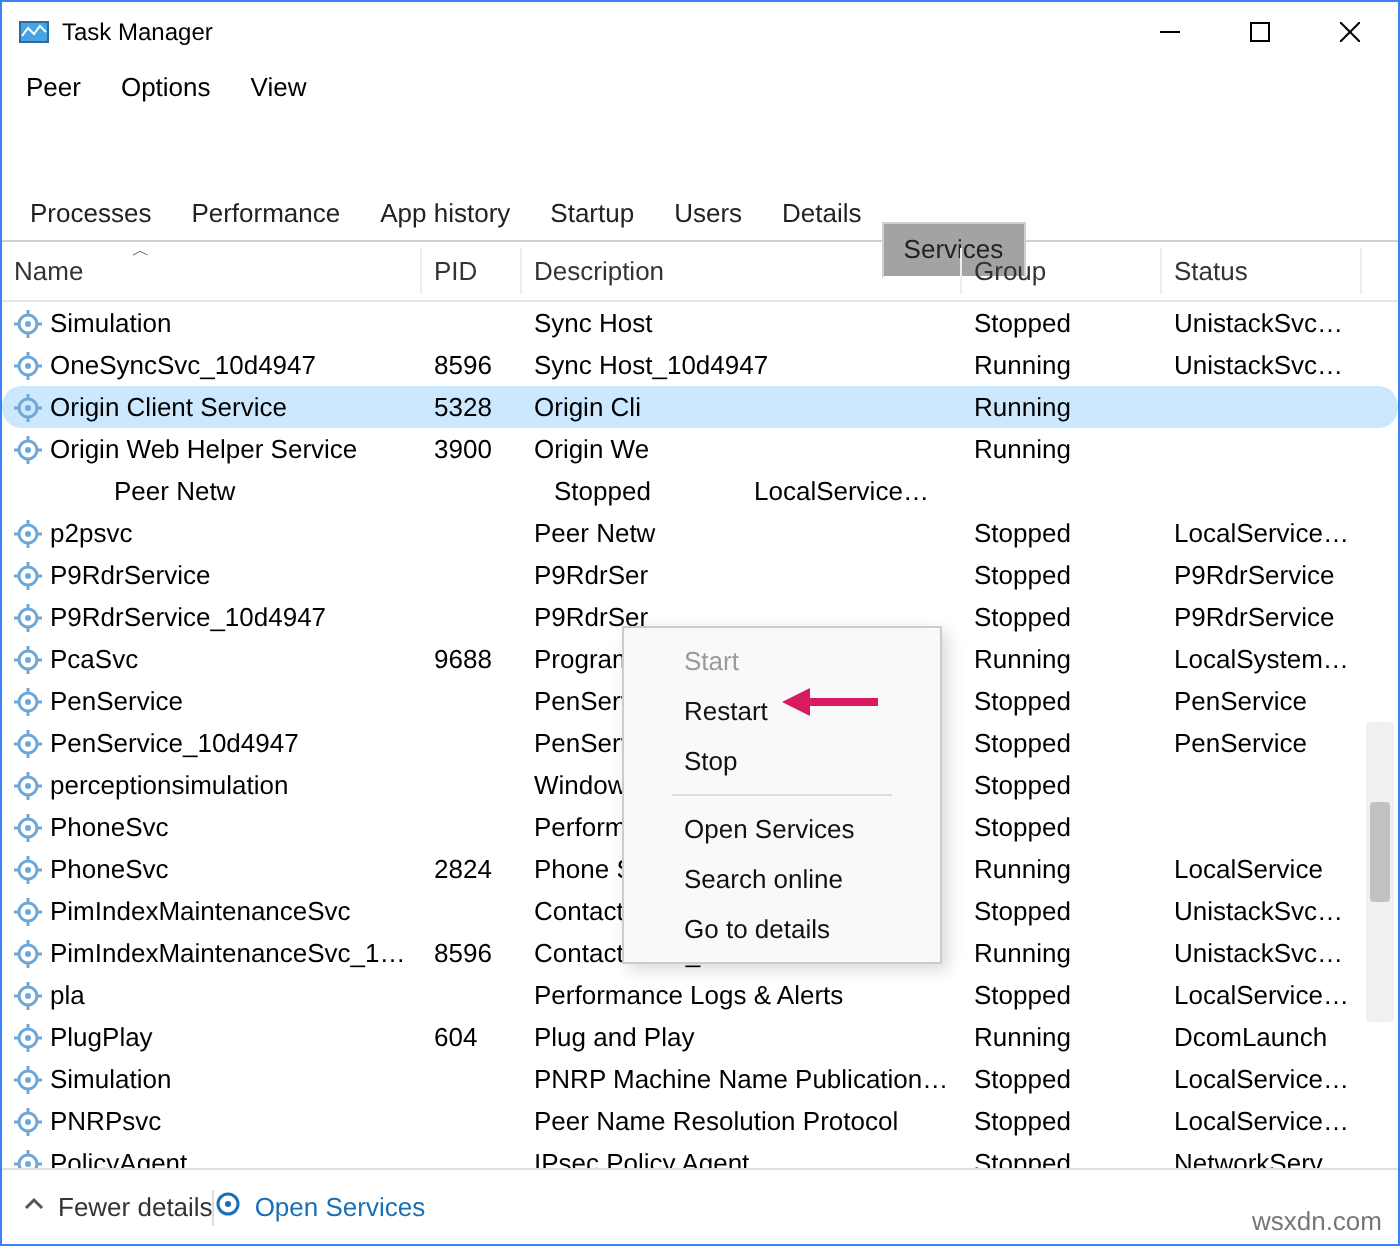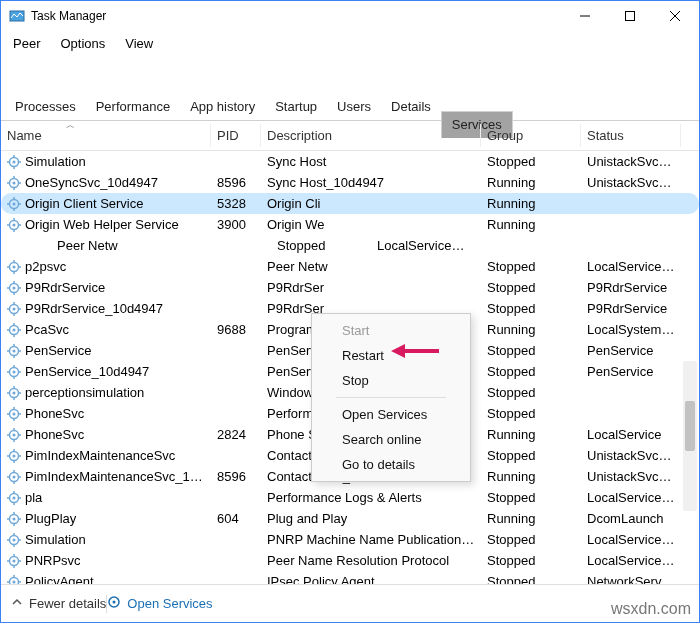--- a/index.html
+++ b/index.html
@@ -44,21 +44,21 @@
   .ctxitem.disabled { color:#9a9a9a; }
   .ctxsep { height:1px; background:#ddd; margin:4px 8px; }
 
   .arrow { position:absolute; left:390px; top:189px; width:50px; height:22px; pointer-events:none; }
 
   .footer { height:38px; border-top:1px solid #e0e0e0; display:flex; align-items:center; padding:16px 10px; }
   .linkish { color:#1a6fb5; display:flex; align-items:center; gap:6px; font-size:13px; }
   .fewer { color:#333; display:flex; align-items:center; gap:6px; font-size:13px; }
   .footsep { width:1px; height:18px; background:#ddd; }
 
-  .watermark { position:absolute; right:8px; bottom:4px; font-size:16px; color:#777; }
+  .watermark { position:absolute; right:8px; bottom:4px; font-size:13px; color:#777; }
 </style>
 </head>
 <body>
 
 <div class="window">
 
   <div class="titlebar">
     <span class="icon">
       <svg width="16" height="16" viewBox="0 0 16 16">
           <rect x="1" y="3" width="14" height="10" fill="#4aa3df" stroke="#2b6ca3"></rect>

